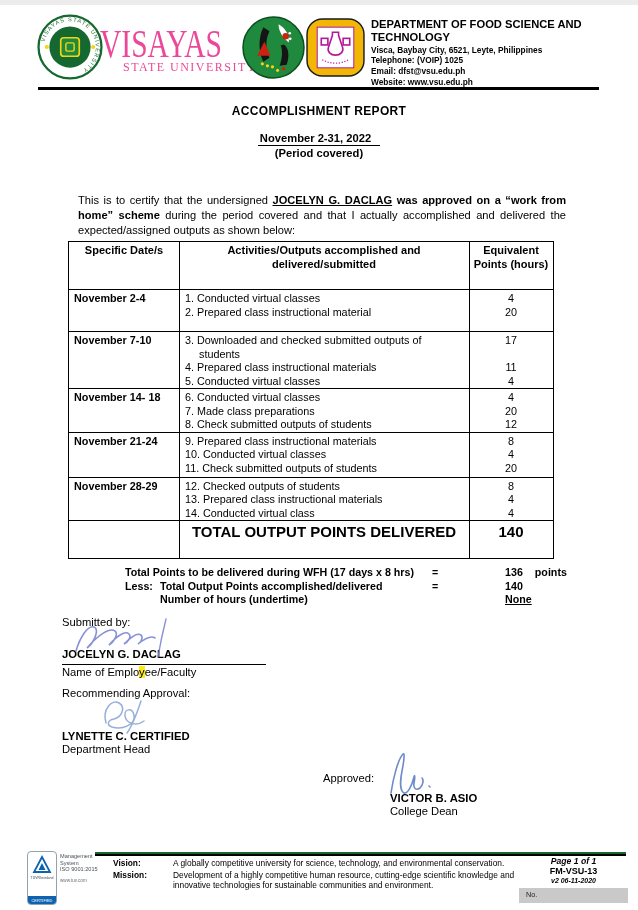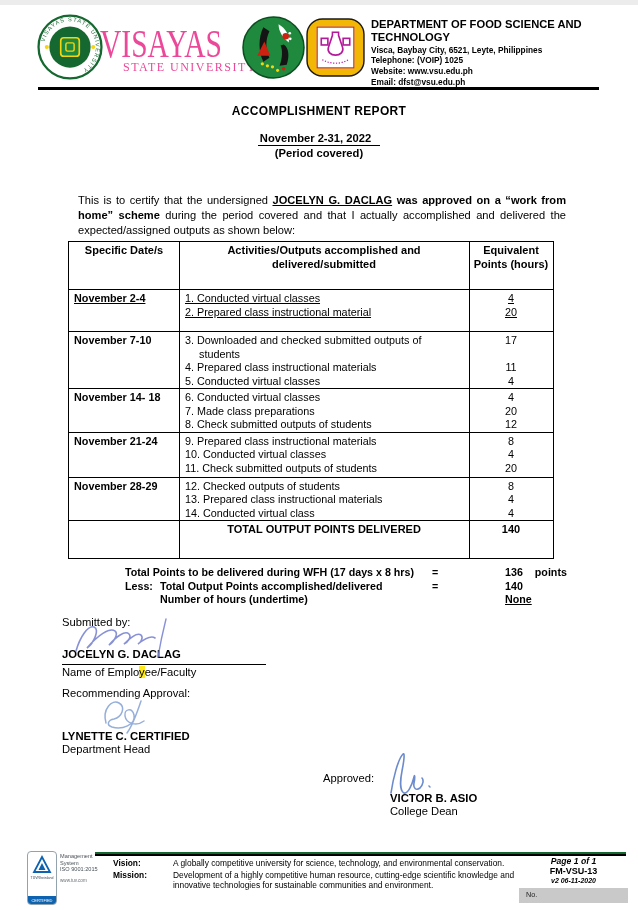--- a/index.html
+++ b/index.html
@@ -37,31 +37,31 @@
 
   
   .report-table{position:absolute;top:241px;left:68px;width:484px;
                 border:1.5px solid #000;}
   .col-line{position:absolute;top:0;bottom:0;width:1px;background:#000;z-index:2;}
   .col-line.c1{left:110px;} .col-line.c2{left:400px;}
   .t-head{display:flex;font-weight:bold;text-align:center;font-size:11px;
           line-height:13.5px;min-height:47px;padding-top:2px;box-sizing:border-box;}
   .h-date{width:110px;} .h-act{width:290px;} .h-pts{width:84px;}
   .t-row{display:flex;border-top:1px solid #000;box-sizing:border-box;}
-  .t-row:nth-child(1){min-height:42px;text-decoration:underline;} .t-row:nth-child(2){min-height:55px;}
+  .t-row:nth-child(1){min-height:42px;} .t-row:nth-child(2){min-height:55px;}
   .t-row:nth-child(3){min-height:40px;} .t-row:nth-child(4){min-height:45px;}
   .t-row:nth-child(5){min-height:42px;}
   .t-date{width:110px;font-weight:bold;font-size:10.8px;line-height:13.5px;
           padding:2px 3px 0 5px;box-sizing:border-box;}
   .t-items{width:374px;padding-top:2px;box-sizing:border-box;}
   .t-item{display:flex;font-size:10.8px;line-height:13.5px;}
   .t-item-text{width:290px;box-sizing:border-box;padding:0 4px 0 20px;text-indent:-14px;}
   .t-item-pts{width:84px;text-align:center;}
   .t-total{display:flex;border-top:1px solid #000;min-height:38px;font-weight:bold;
-           font-size:11px;padding-top:2px;box-sizing:border-box;}
+           font-size:15px;padding-top:2px;box-sizing:border-box;}
   .tt-spacer{width:110px;} .tt-label{width:290px;text-align:center;}
   .tt-val{width:84px;text-align:center;}
 
   
   .summary{position:absolute;top:566px;left:125px;width:460px;font-weight:bold;
            font-size:10.7px;line-height:13.6px;}
   .s-row{display:flex;}
   .s-prefix{width:35px;}
   .s-label{width:272px;}
   .s-label.wide{width:307px;}
@@ -153,22 +153,22 @@
       <path d="M27,15 h6 v3 l4,12 c1.2,4 -2,7.5 -7,7.5 c-5,0 -8.2,-3.5 -7,-7.5 l4,-12 z"></path>
       <rect x="16" y="21" width="6.5" height="6.5"></rect>
       <rect x="37.5" y="21" width="6.5" height="6.5"></rect>
     </g>
     <path d="M17,42 Q30,49 43,42" fill="none" stroke="#b5199b" stroke-width="1.2" stroke-dasharray="1.2,1.6"></path>
   </svg>
   <div class="dept-info">
     <div class="dept-name">DEPARTMENT OF FOOD SCIENCE AND TECHNOLOGY</div>
     <div class="dept-line">Visca, Baybay City, 6521, Leyte, Philippines</div>
     <div class="dept-line">Telephone: (VOIP) 1025</div>
+    <div class="dept-line">Email: dfst@vsu.edu.ph</div>
     <div class="dept-line">Website: www.vsu.edu.ph</div>
-    <div class="dept-line">Email: dfst@vsu.edu.ph</div>
   </div>
   <div class="header-rule"></div>
 
   <div class="doc-title">ACCOMPLISHMENT REPORT</div>
   <div class="period-dates">
     <span>November 2-31, 2022</span>
   </div>
   <div class="period-caption">(Period covered)</div>
 
   <p class="intro"><span>This is to certify that the undersigned </span><span class="bold-ul">JOCELYN G. DACLAG</span><span class="bold"> was approved on a “work from home” scheme</span><span> during the period covered and that I actually accomplished and delivered the expected/assigned outputs as shown below:</span></p>

